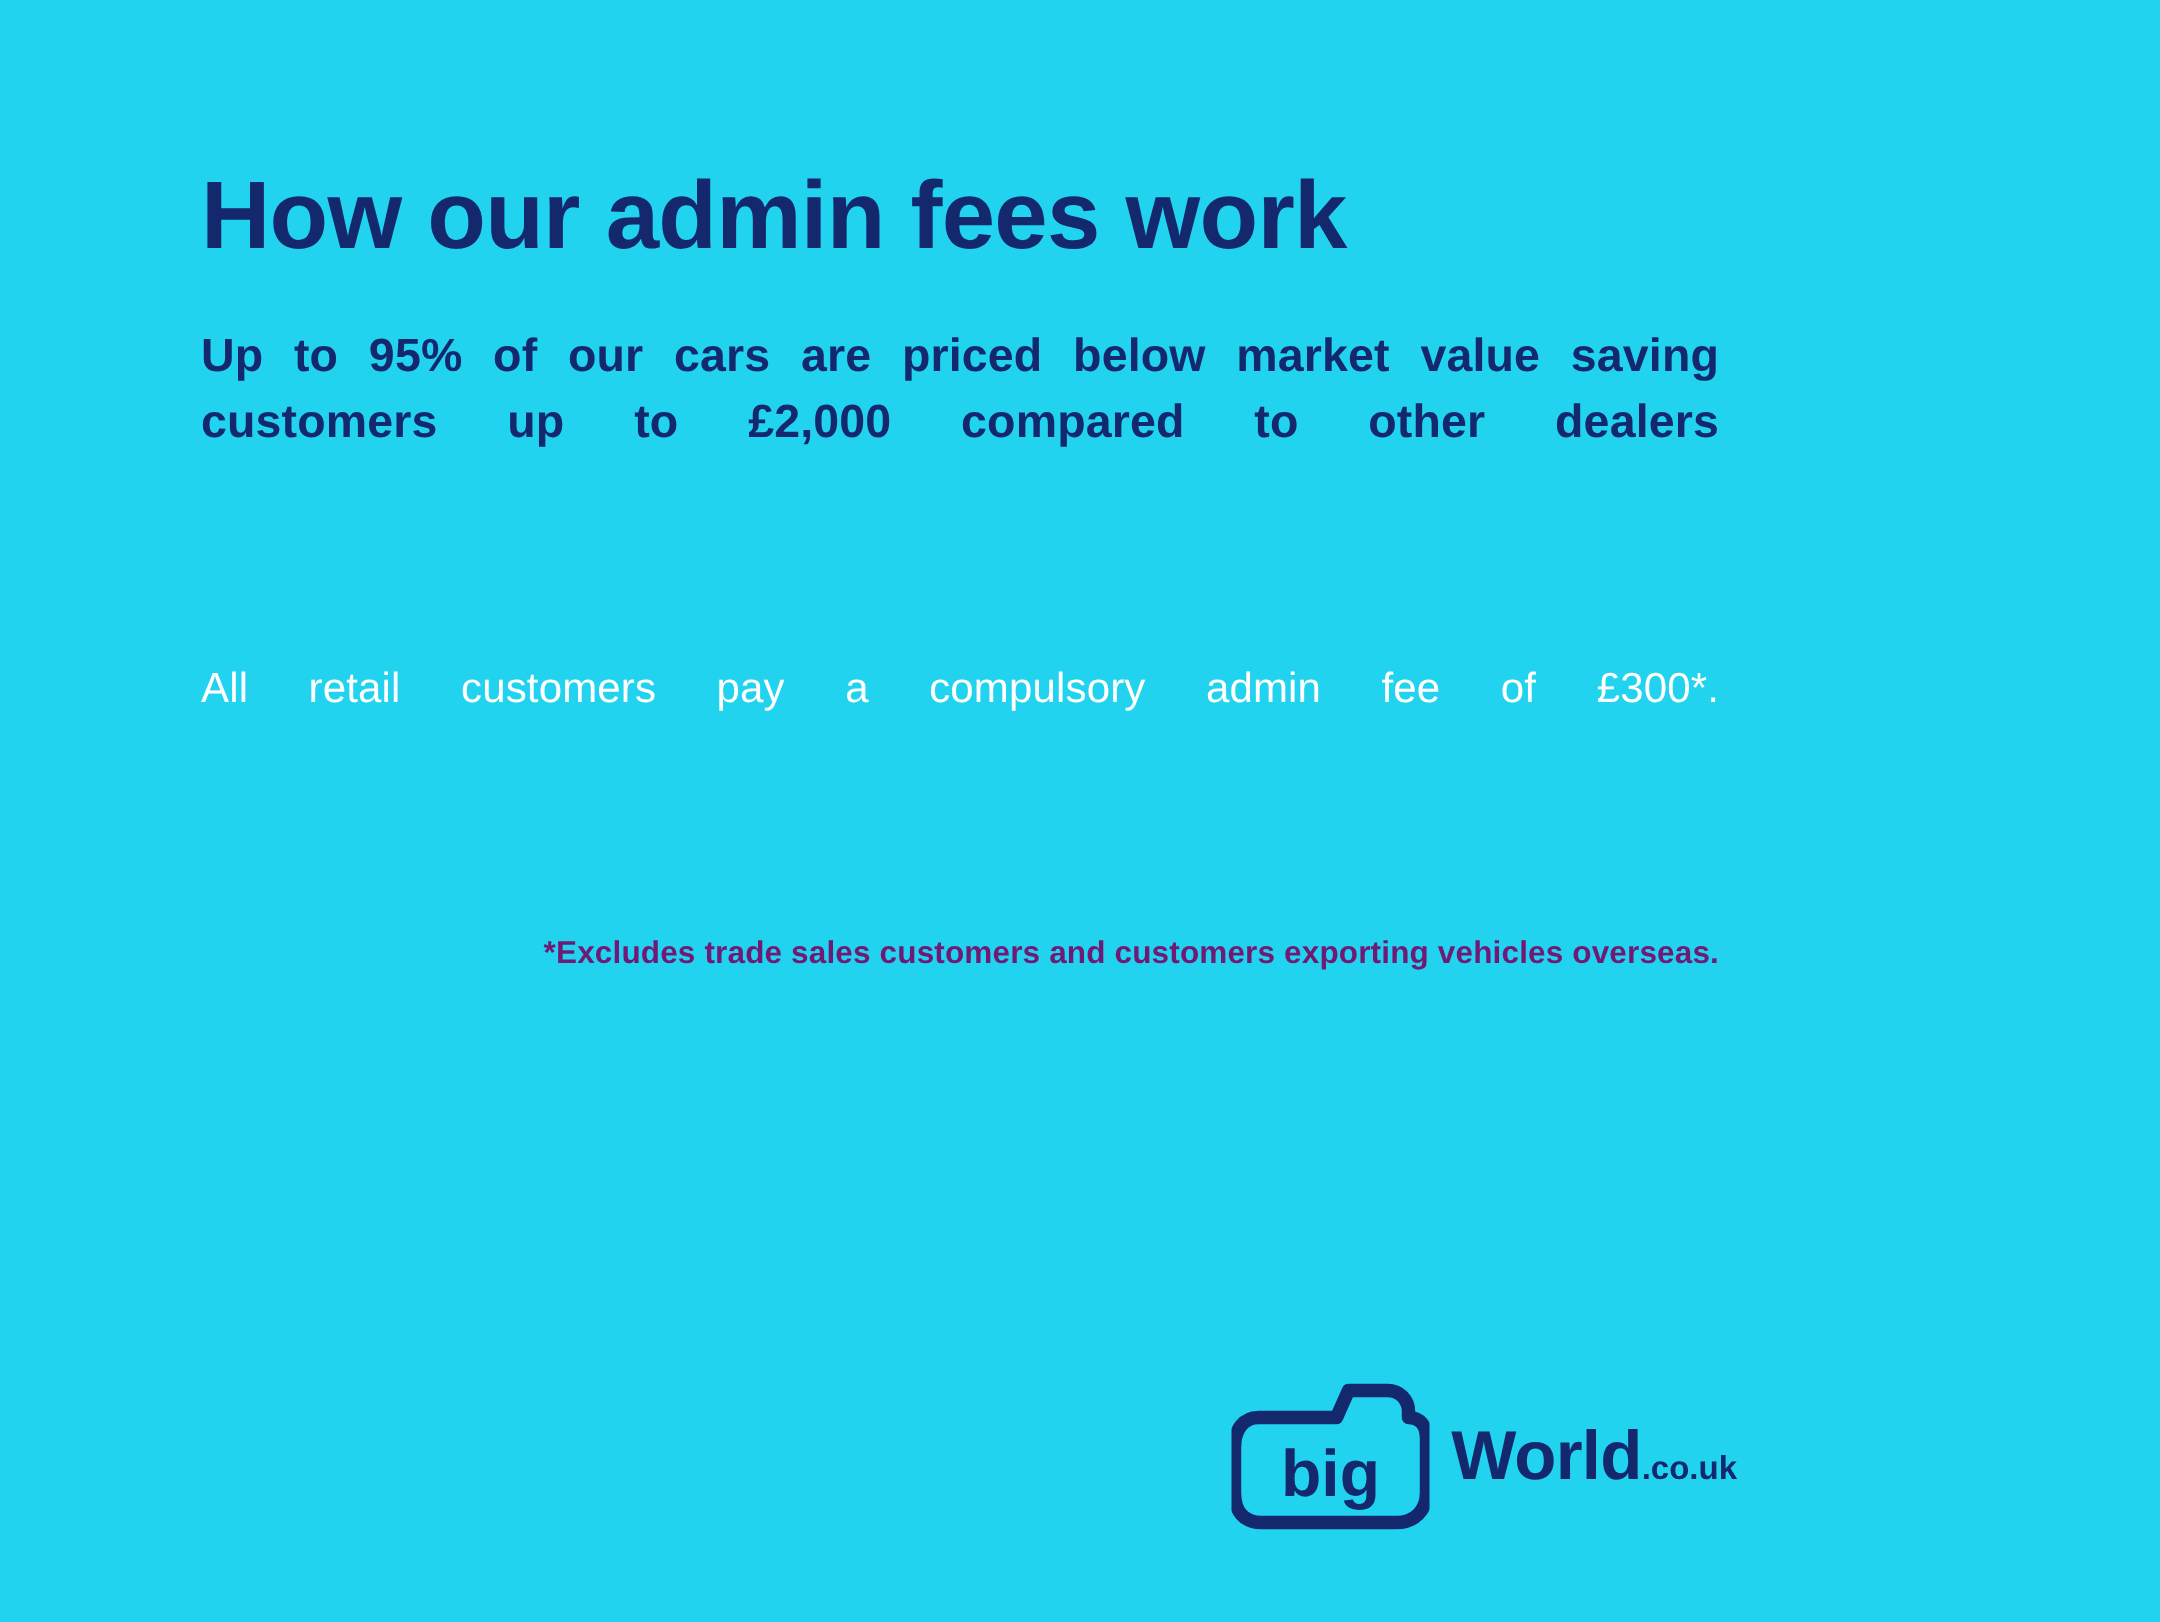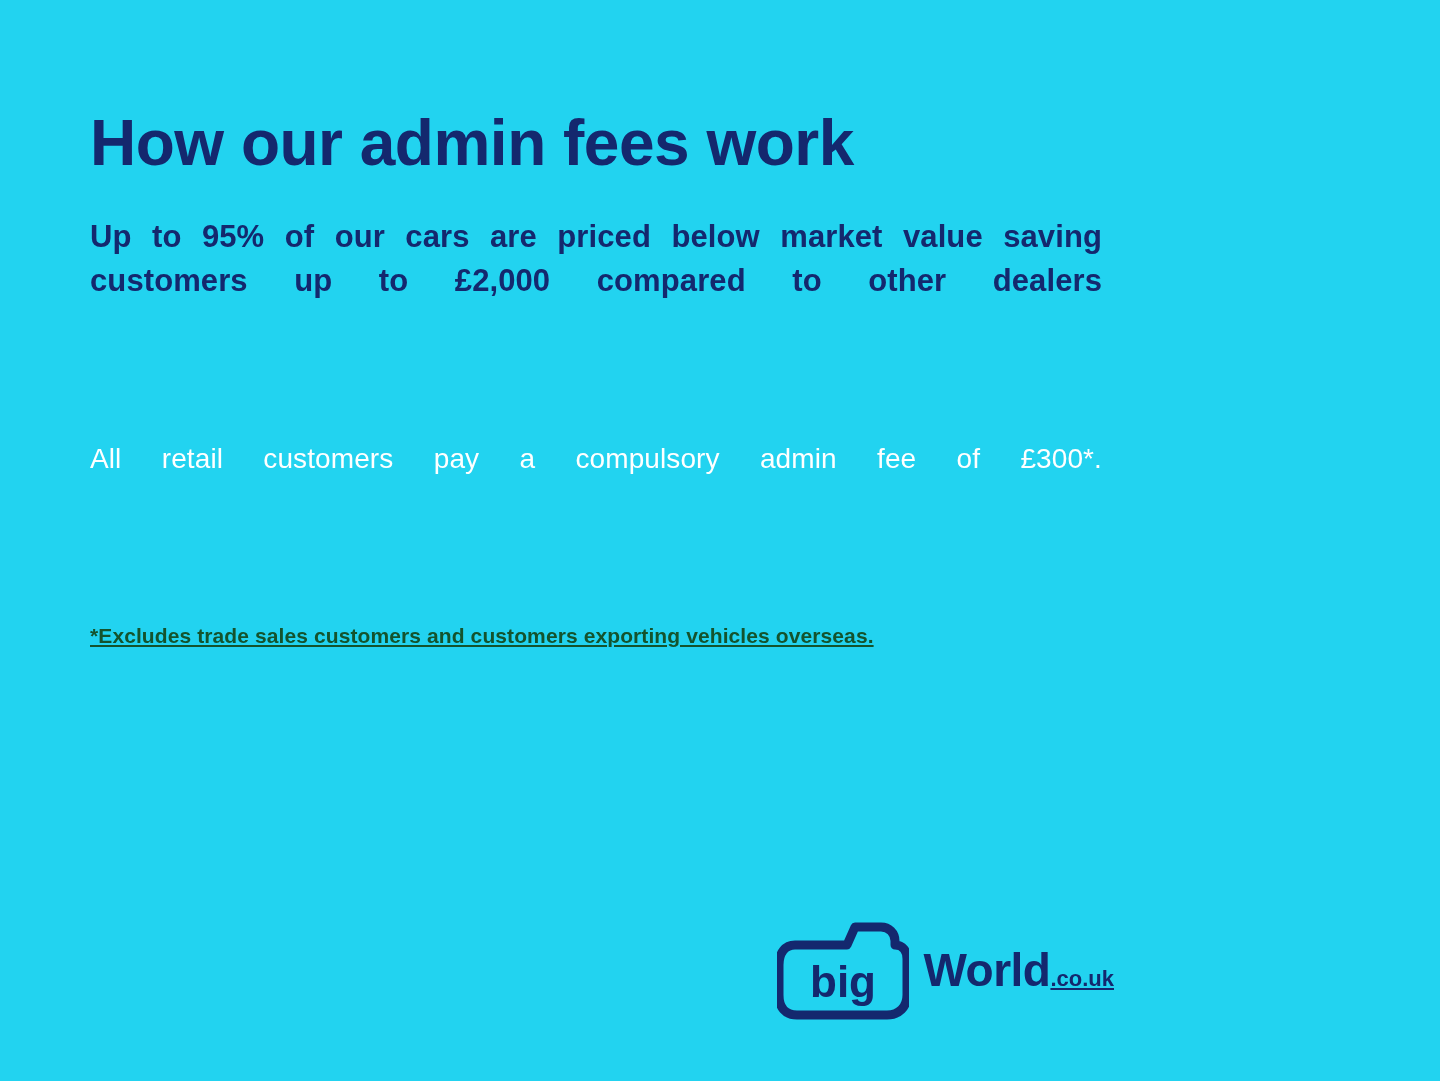--- a/index.html
+++ b/index.html
@@ -13,20 +13,21 @@
     font-family: "Liberation Sans", sans-serif;
     overflow: hidden;
   }
   .slide {
     position: relative;
     width: 1192px;
     height: 1081px;
     background: #22d3f0;
     box-sizing: border-box;
     padding: 0 90px;
+    margin-left: 44px;
   }
   .headline {
     margin: 0;
     padding-top: 110px;
     color: #14286e;
     font-size: 64px;
     font-weight: 700;
     letter-spacing: -0.5px;
     line-height: 1.05;
   }
@@ -57,27 +58,26 @@
   }
   .body-block::after {
     content: "";
     display: inline-block;
     width: 100%;
   }
   .p1 { padding-top: 62px; }
   .p2 { padding-top: 44px; }
   .p3 { padding-top: 44px; }
   .footnote {
-    color: #14532d;
+    color: #701a75;
     font-size: 21px;
     font-weight: 600;
-    text-align: left;
+    text-align: right;
     padding-top: 72px;
     letter-spacing: 0.1px;
-    text-decoration: underline;
   }
   .logo-wrap {
     position: absolute;
     right: 78px;
     bottom: 58px;
     display: flex;
     align-items: center;
     gap: 14px;
   }
   .logo-mark {
@@ -91,21 +91,20 @@
     letter-spacing: -0.5px;
     position: relative;
   }
   .logo-text .line2 {
     display: inline-block;
   }
   .logo-tld {
     font-size: 22px;
     font-weight: 700;
     letter-spacing: 0;
-    text-decoration: underline;
   }
 </style>
 </head>
 <body>
 
 <div class="slide">
 
   <h1 class="headline">How our admin fees work</h1>
 
   <p class="subhead">Up to 95% of our cars are priced below market value saving customers up to £2,000 compared to other dealers</p>

